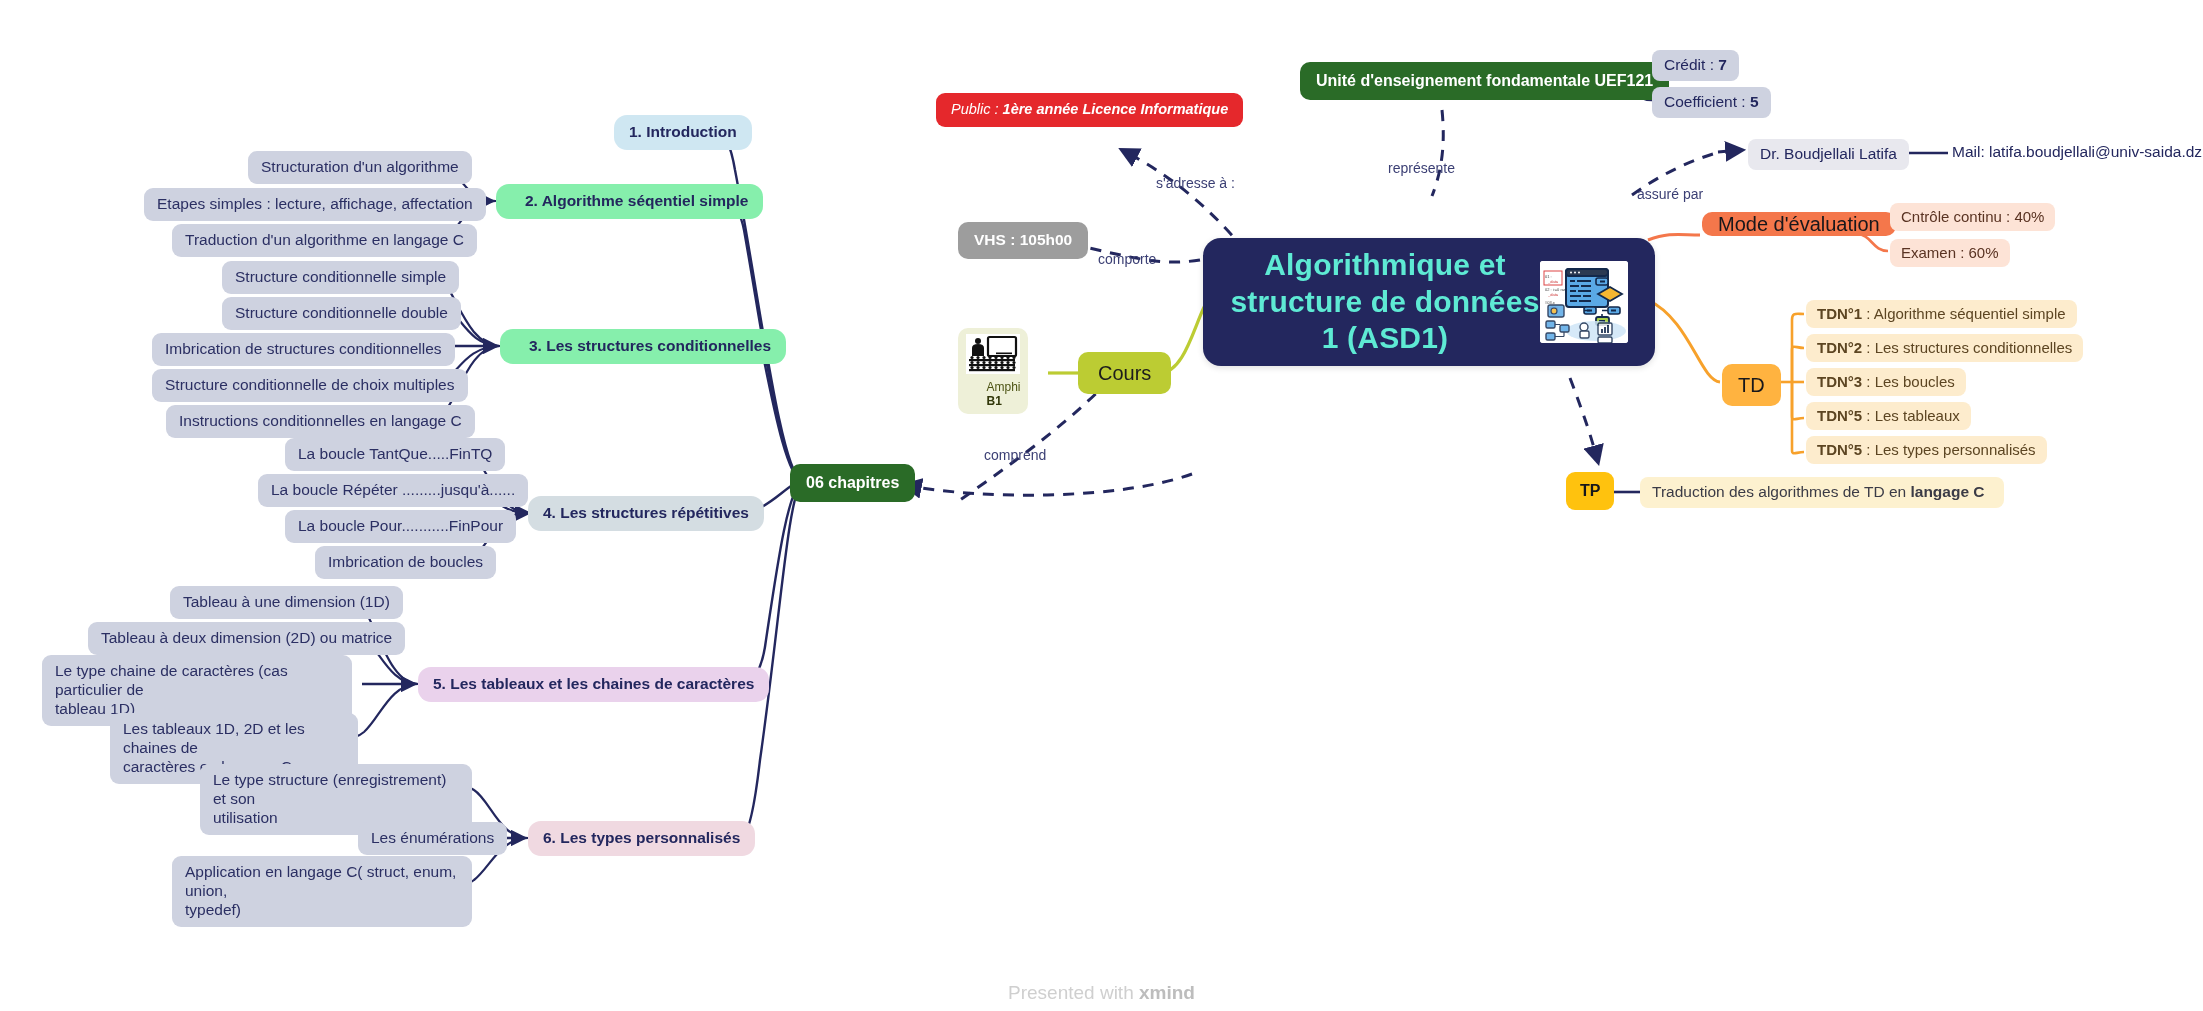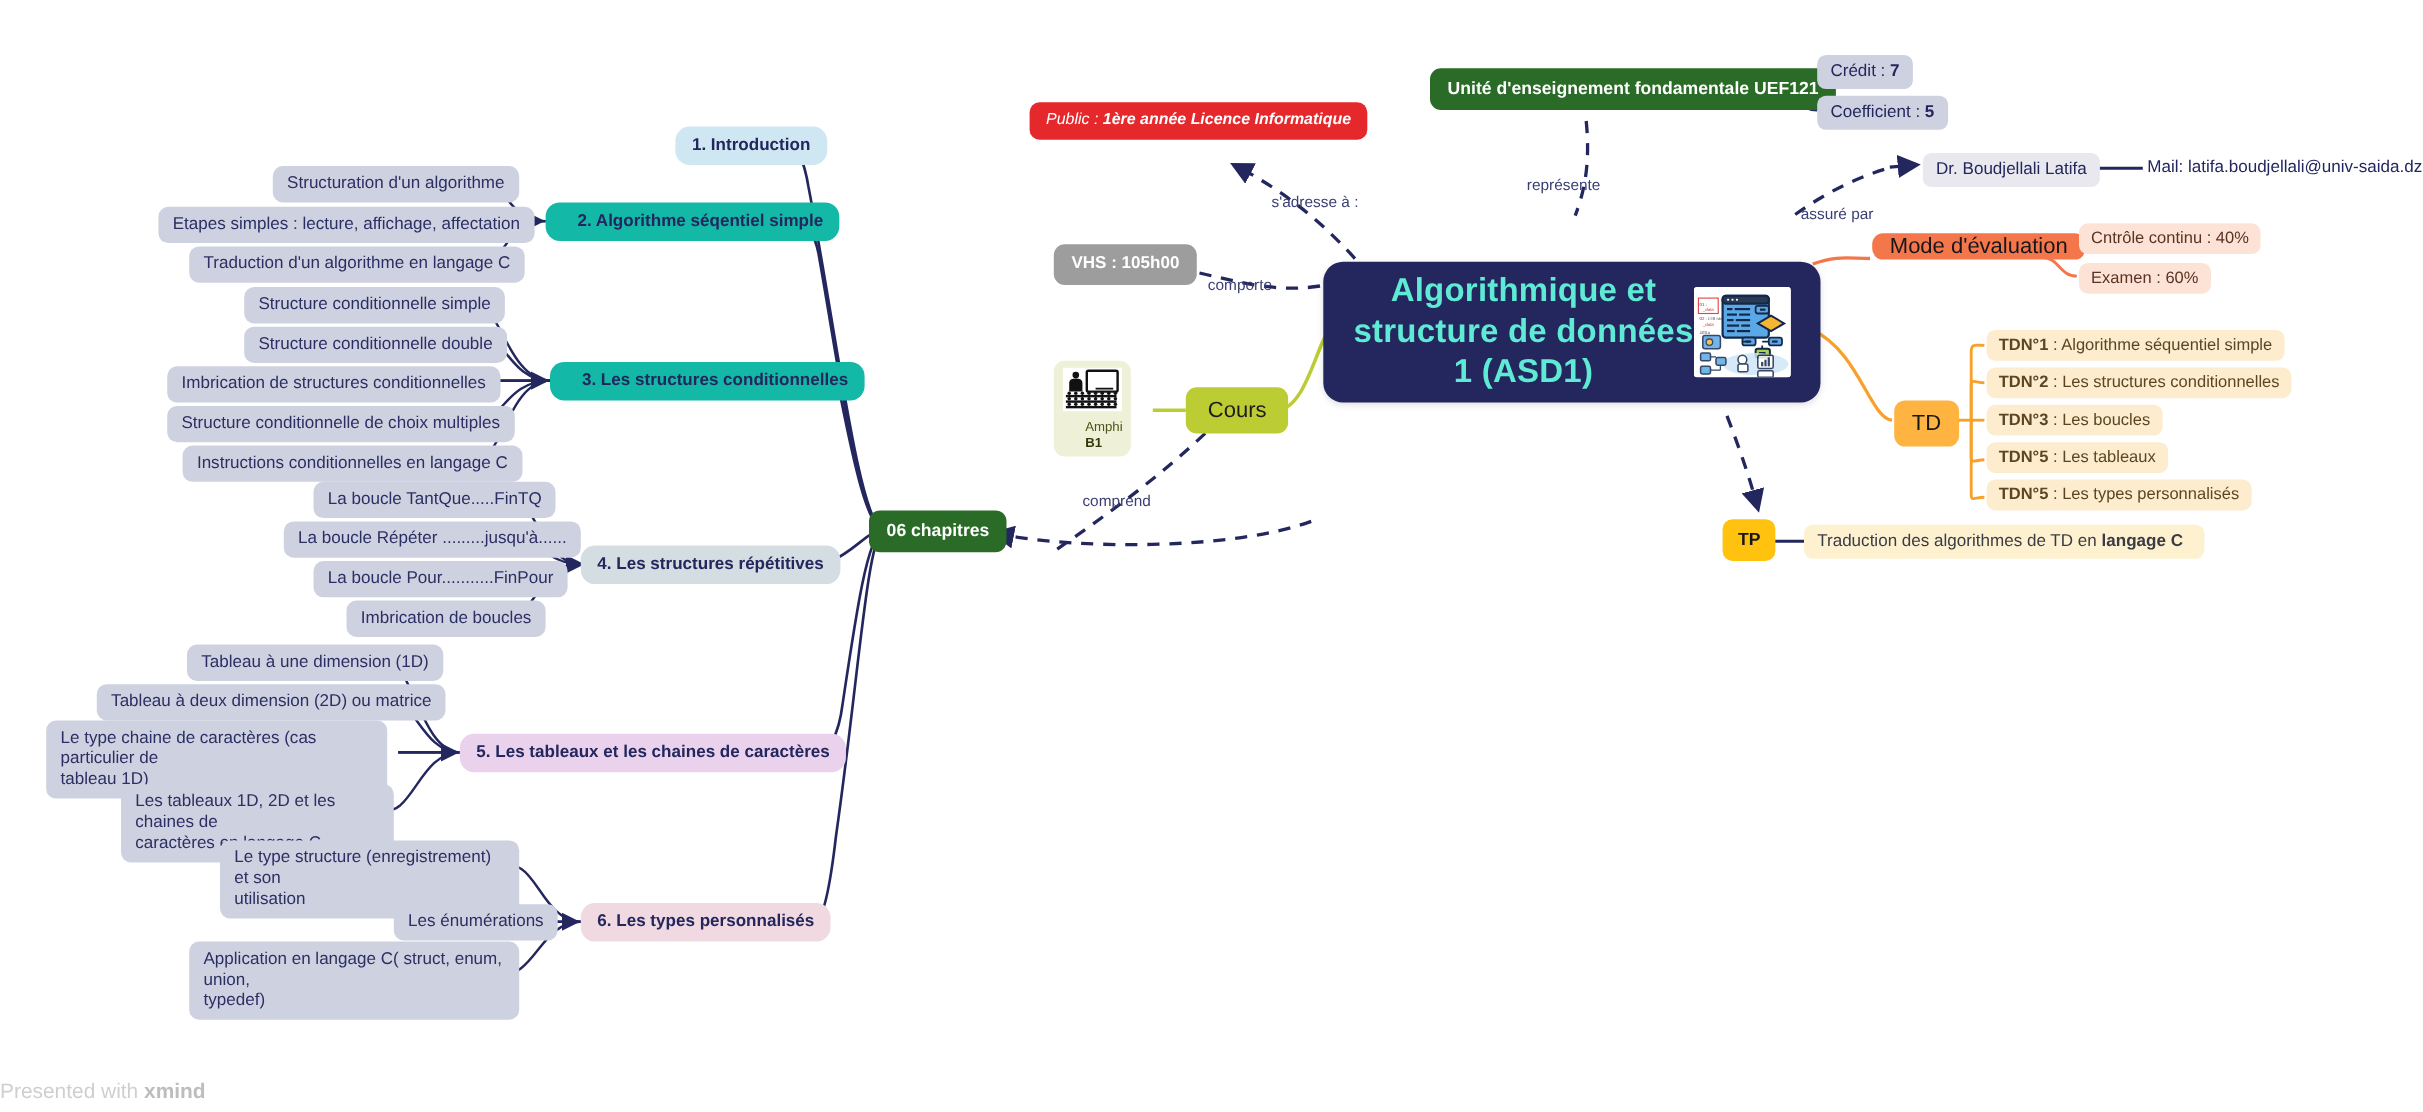--- a/index.html
+++ b/index.html
@@ -11,21 +11,21 @@
 
   
   .central{background:#23275e;border-radius:18px;color:#fff;
            box-shadow:0 2px 6px rgba(0,0,0,.12);}
   .central .title{font-size:30px;font-weight:700;letter-spacing:.2px;text-align:center;color:#5eead4;line-height:1.22;}
   .leaf{background:#ced2e0;color:#2b2f63;border-radius:9px;font-size:15.5px;padding:7px 13px;}
   .leaf.multi{line-height:1.3;}
 
   .chapter{border-radius:13px;font-weight:700;font-size:15.5px;color:#23275e;padding:8px 15px;}
   .ch-blue{background:#cfe7f2;}
-  .ch-blue2{background:#14b8a6;padding-left:29px;}
+  .ch-blue2{background:#86efac;padding-left:29px;}
   .ch-grey{background:#d4dde2;}
   .ch-pink{background:#ead2ec;}
   .ch-pink2{background:#f0d9e1;}
 
   .green-node{background:#2a6b27;color:#fff;border-radius:10px;font-weight:700;font-size:16px;padding:9px 16px;}
 
   .red-node{background:#e5282c;color:#fff;border-radius:9px;font-size:14.5px;font-weight:700;font-style:italic;padding:8px 15px;}
   .grey-node{background:#9d9d9d;color:#fff;border-radius:10px;font-size:15.5px;font-weight:700;padding:9px 16px;}
   .lightgrey-pill{background:#ced2e0;color:#23275e;border-radius:8px;font-size:15.5px;padding:6px 12px;}
 
@@ -36,21 +36,21 @@
 
   .orange-node{background:#f4774b;color:#17171b;border-radius:10px;font-size:20px;padding:0 16px;}
   .orange-leaf{background:#fde3d6;color:#5a3322;border-radius:8px;font-size:15px;padding:5px 11px;}
   .td-node{background:#ffb340;color:#17171b;border-radius:10px;font-size:20px;padding:9px 16px;}
   .td-leaf{background:#fdeccd;color:#5c4522;border-radius:8px;font-size:15px;padding:5px 11px;}
   .tp-node{background:#ffc20e;color:#17171b;border-radius:9px;font-size:16px;font-weight:700;padding:9px 14px;}
   .tp-leaf{background:#fdf1cf;color:#3b3b46;border-radius:8px;font-size:15.5px;padding:6px 12px;}
   .mail-text{font-size:15.5px;color:#23275e;}
 
   .rel{position:absolute;font-size:14px;color:#3b3f74;}
-  .footer{position:absolute;left:0;width:2203px;text-align:left;color:#cfcfcf;font-size:19px;}
+  .footer{position:absolute;left:0;width:2203px;text-align:center;color:#cfcfcf;font-size:19px;}
   .footer b{color:#bdbdbd;}
   .thumb{width:88px;height:82px;border-radius:3px;overflow:hidden;background:#fff;flex:0 0 auto;}
 </style>
 </head>
 <body>
 
 <div id="stage">
 
   <svg id="wires" viewBox="0 0 2203 1011">
     <g fill="none" stroke="#23275e" stroke-width="2.4">

